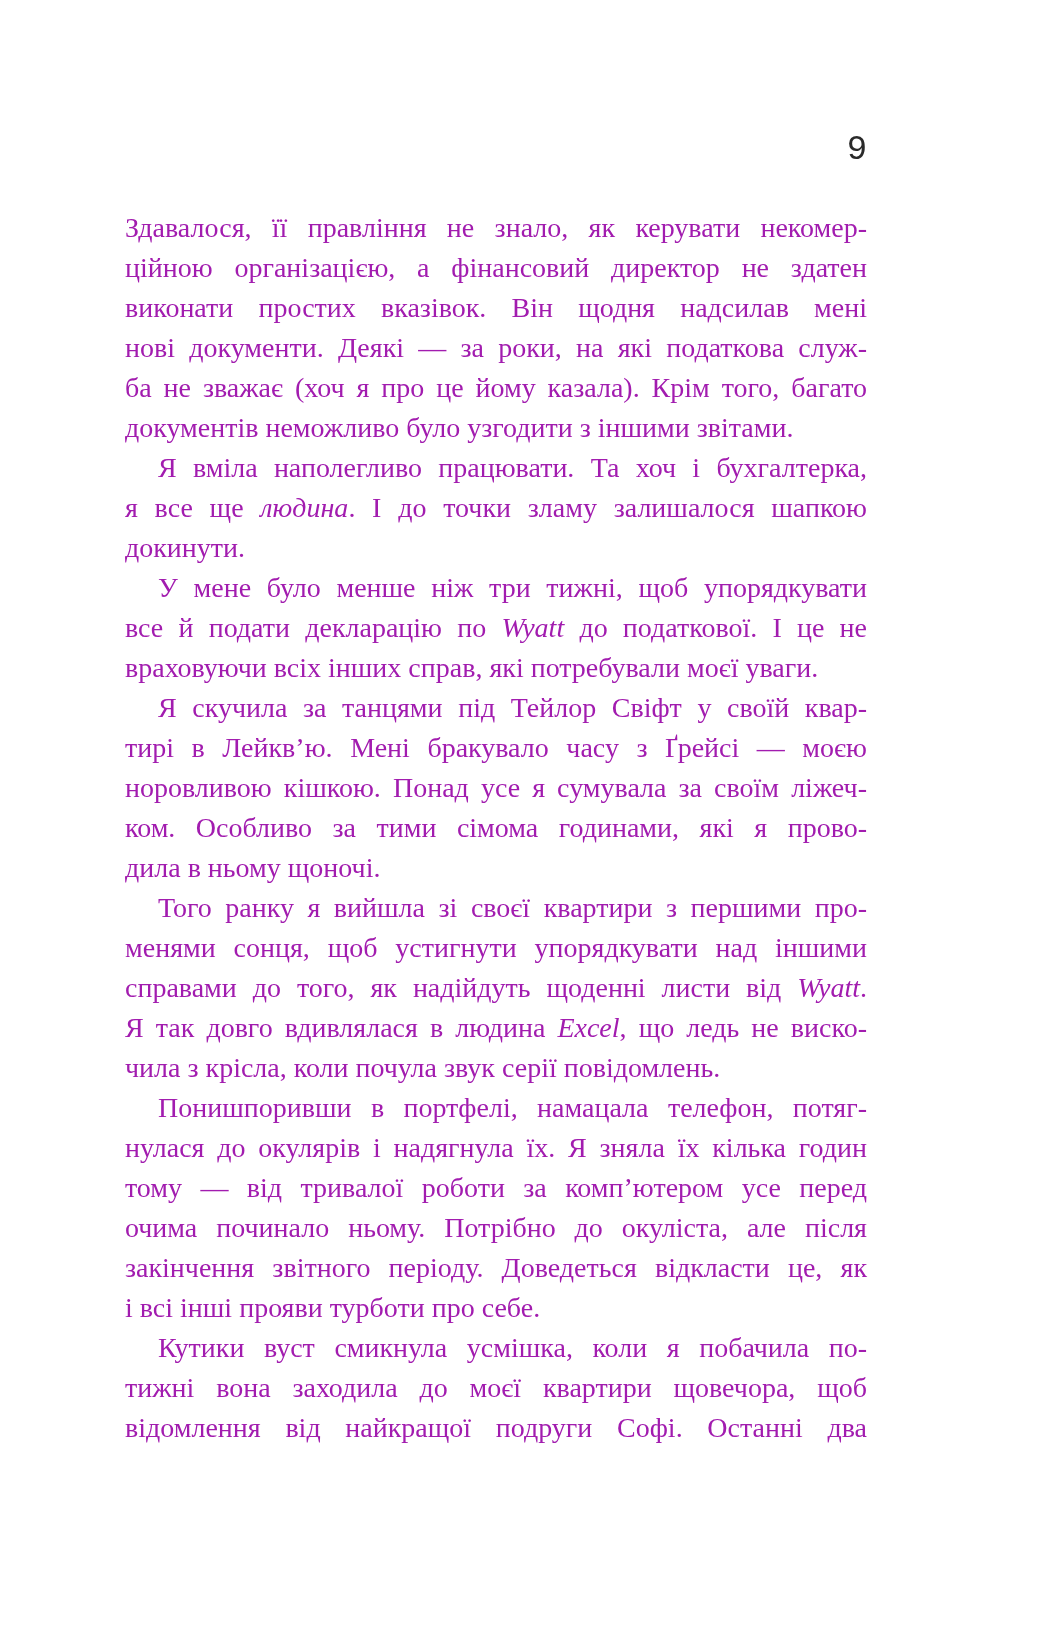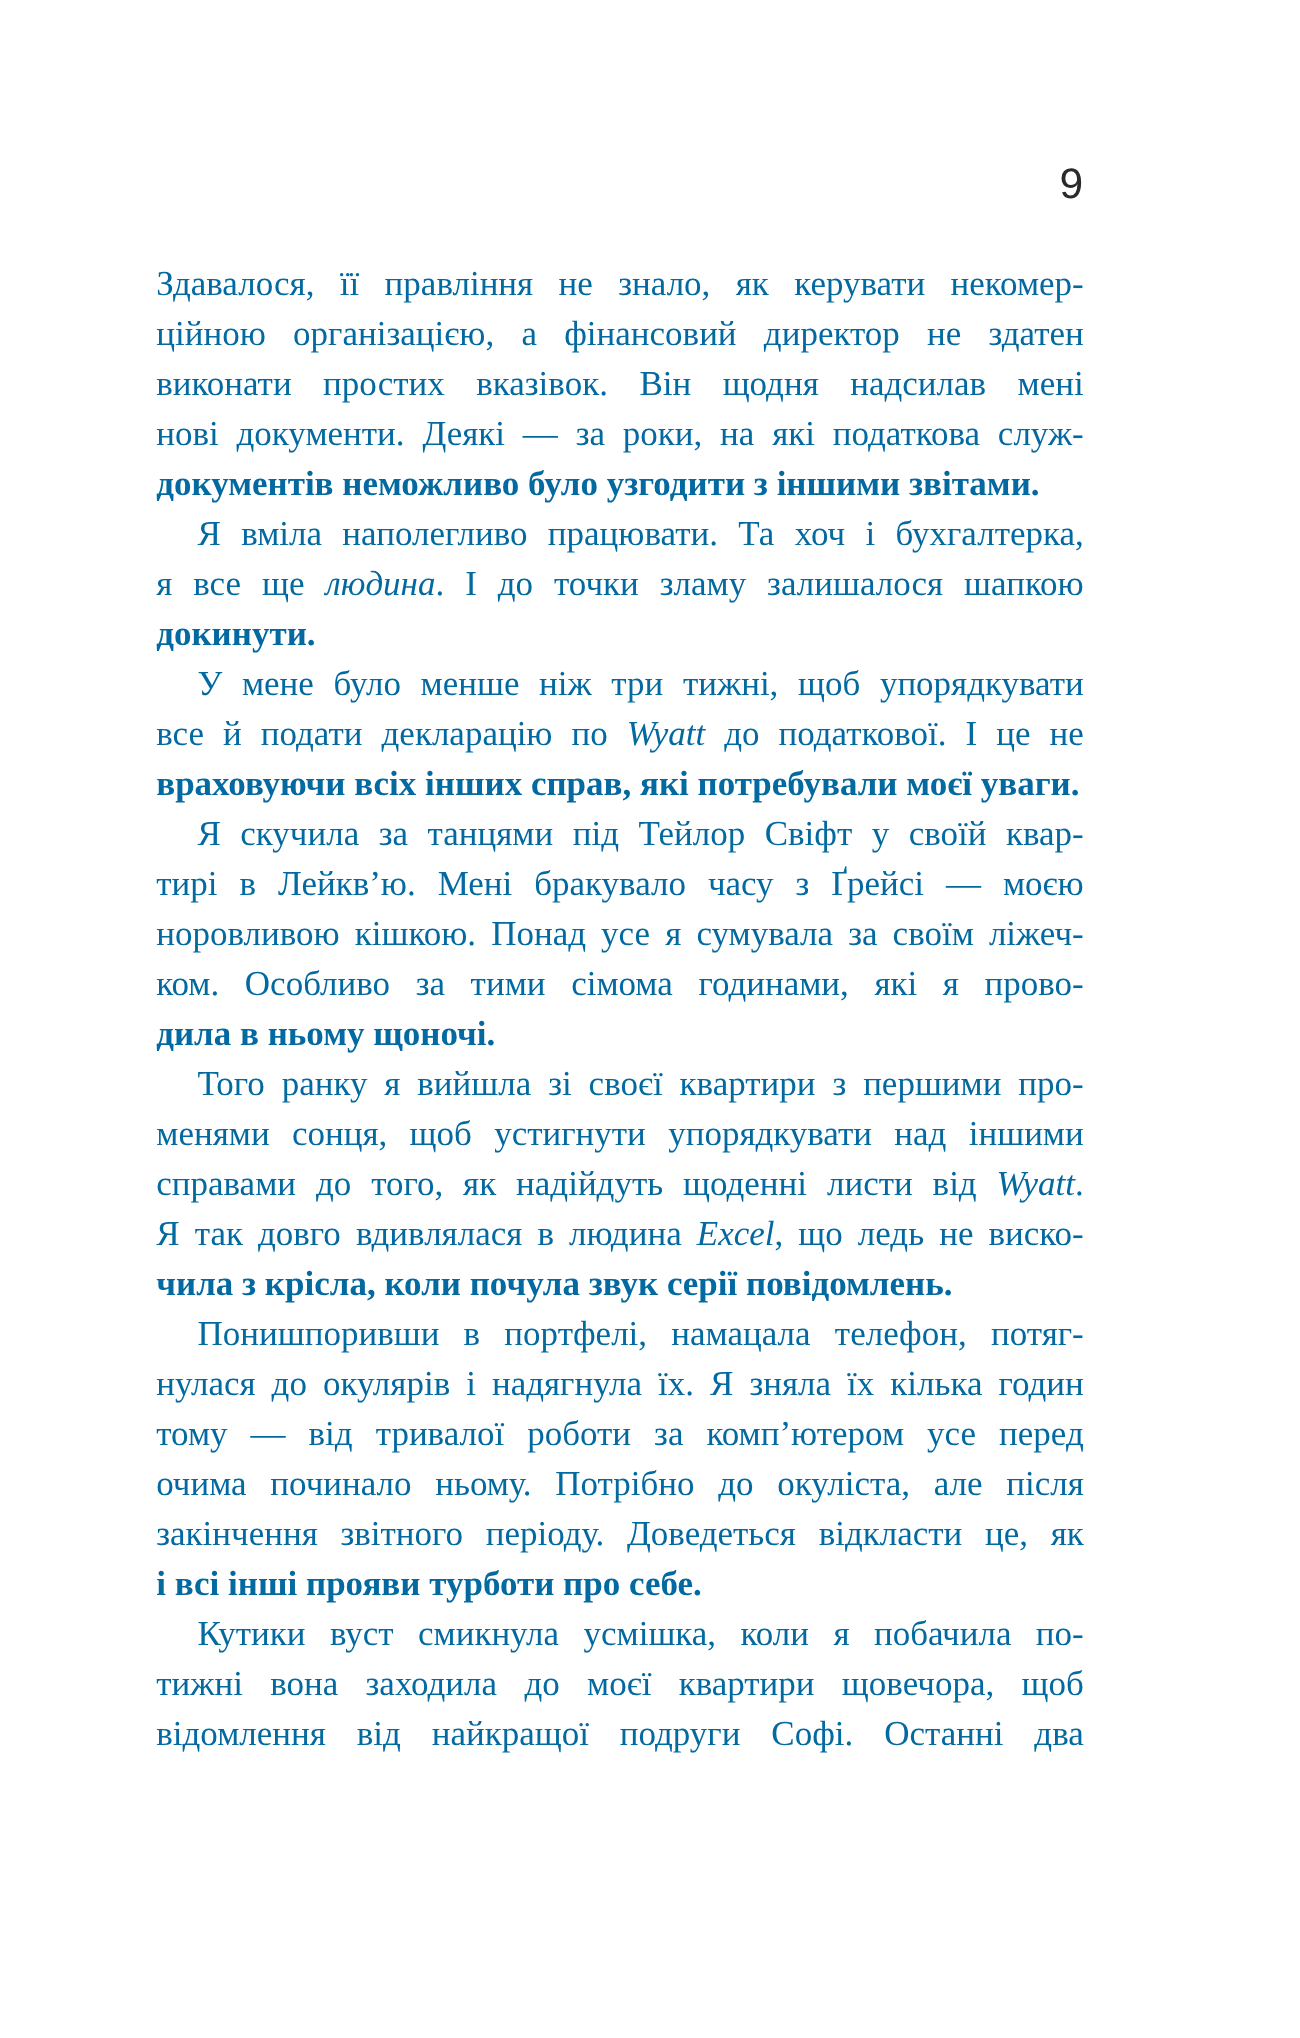--- a/index.html
+++ b/index.html
@@ -43,40 +43,40 @@
   .paragraph {
     margin: 0;
   }
   .line {
     text-align: justify;
     text-align-last: justify;
     white-space: normal;
   }
   .line.lastline {
     text-align-last: left;
-    font-weight: bold;
   }
   .line.indented {
     text-indent: 33px;
   }
   .em {
     font-style: italic;
   }
 </style>
 </head>
 <body style="background: rgb(255, 255, 255);">
 
 <div class="page">
   <div class="page-number">9</div>
-  <main class="text-block" style="color: #0369a1;">
+  <main class="text-block" style="color: #a21caf;">
       <div class="paragraph">
         <div class="line"><span class="">Здавалося, її правління не знало, як керувати некомер-</span></div>
         <div class="line"><span class="">ційною організацією, а фінансовий директор не здатен</span></div>
         <div class="line"><span class="">виконати простих вказівок. Він щодня надсилав мені</span></div>
         <div class="line"><span class="">нові документи. Деякі — за роки, на які податкова служ-</span></div>
+        <div class="line"><span class="">ба не зважає (хоч я про це йому казала). Крім того, багато</span></div>
         <div class="line lastline"><span class="">документів неможливо було узгодити з іншими звітами.</span></div>
       </div>
       <div class="paragraph">
         <div class="line indented"><span class="">Я вміла наполегливо працювати. Та хоч і бухгалтерка,</span></div>
         <div class="line"><span class="">я все ще </span><span class="em">людина</span><span class="">. І до точки зламу залишалося шапкою</span></div>
         <div class="line lastline"><span class="">докинути.</span></div>
       </div>
       <div class="paragraph">
         <div class="line indented"><span class="">У мене було менше ніж три тижні, щоб упорядкувати</span></div>
         <div class="line"><span class="">все й подати декларацію по </span><span class="em">Wyatt</span><span class=""> до податкової. І це не</span></div>

